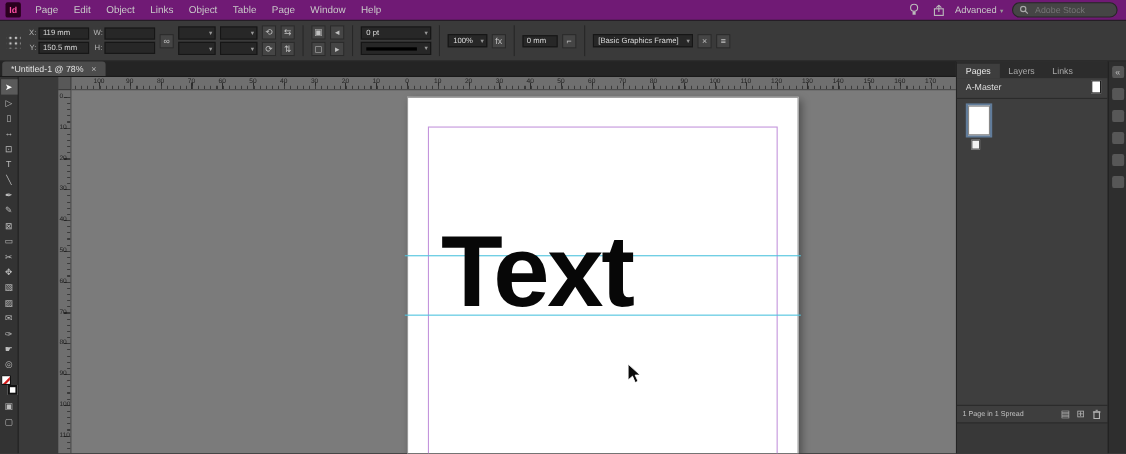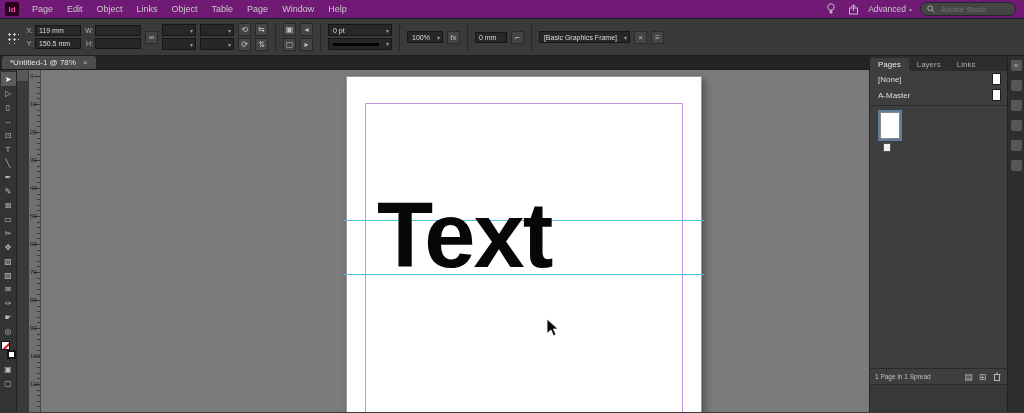--- a/index.html
+++ b/index.html
@@ -61,21 +61,21 @@
            align-items:center;padding-top:2px;}
   .tool{width:15px;height:14px;display:flex;align-items:center;justify-content:center;
         font-size:8px;color:#bdbdbd;cursor:default;}
   .tool.active{background:#5a5a5a;color:#fff;}
   .swatches{position:relative;width:15px;height:18px;margin:3px 0;}
   .swatches .fill{position:absolute;left:0;top:0;width:9px;height:9px;background:#fff;border:1px solid #111;overflow:hidden;}
   .swatches .fill .slash{position:absolute;left:-2px;top:3px;width:14px;height:1.5px;background:#d01818;transform:rotate(-45deg);}
   .swatches .stroke{position:absolute;right:0;bottom:0;width:9px;height:9px;border:2px solid #111;background:#fff;}
 
   
-  .canvas-wrap{flex:1;display:flex;flex-direction:row;}
+  .canvas-wrap{flex:1;display:flex;flex-direction:column;margin-left:36px;}
   .ruler-row{height:12px;display:flex;}
   .ruler-corner{width:12px;height:12px;background:#585858;border-right:1px solid #3a3a3a;border-bottom:1px solid #3a3a3a;}
   .ruler-h{position:relative;flex:1;background:#6f6f6f;border-bottom:1px solid #4a4a4a;overflow:hidden;
     background-image:
       repeating-linear-gradient(90deg,#3a3a3a 0 1px,transparent 1px 5.6px),
       repeating-linear-gradient(90deg,#2c2c2c 0 1px,transparent 1px 28px);
     background-size:100% 3px,100% 6px;
     background-repeat:no-repeat,no-repeat;
     background-position:2.6px 100%,25px 100%;}
   .htick{position:absolute;top:1px;font-size:6px;color:#1f1f1f;transform:translateX(-50%);line-height:6px;}
@@ -346,24 +346,20 @@
 
     <div class="dock">
       <div class="panel-tabs" id="panelTabs">
           <span class="panel-tab active">Pages</span>
           <span class="panel-tab">Layers</span>
           <span class="panel-tab">Links</span>
         </div>
       <div class="panel-body">
         <div id="masters">
             <div class="master-row">
-              <span>[None]</span>
-              <div class="page-icon"></div>
-            </div>
-            <div class="master-row">
               <span>A-Master</span>
               <div class="page-icon"></div>
             </div>
           </div>
         <div class="panel-divider"></div>
         <div class="page-thumb"></div>
         <div class="page-badge"></div>
       </div>
       <div class="panel-status">
         <span>1 Page in 1 Spread</span>

